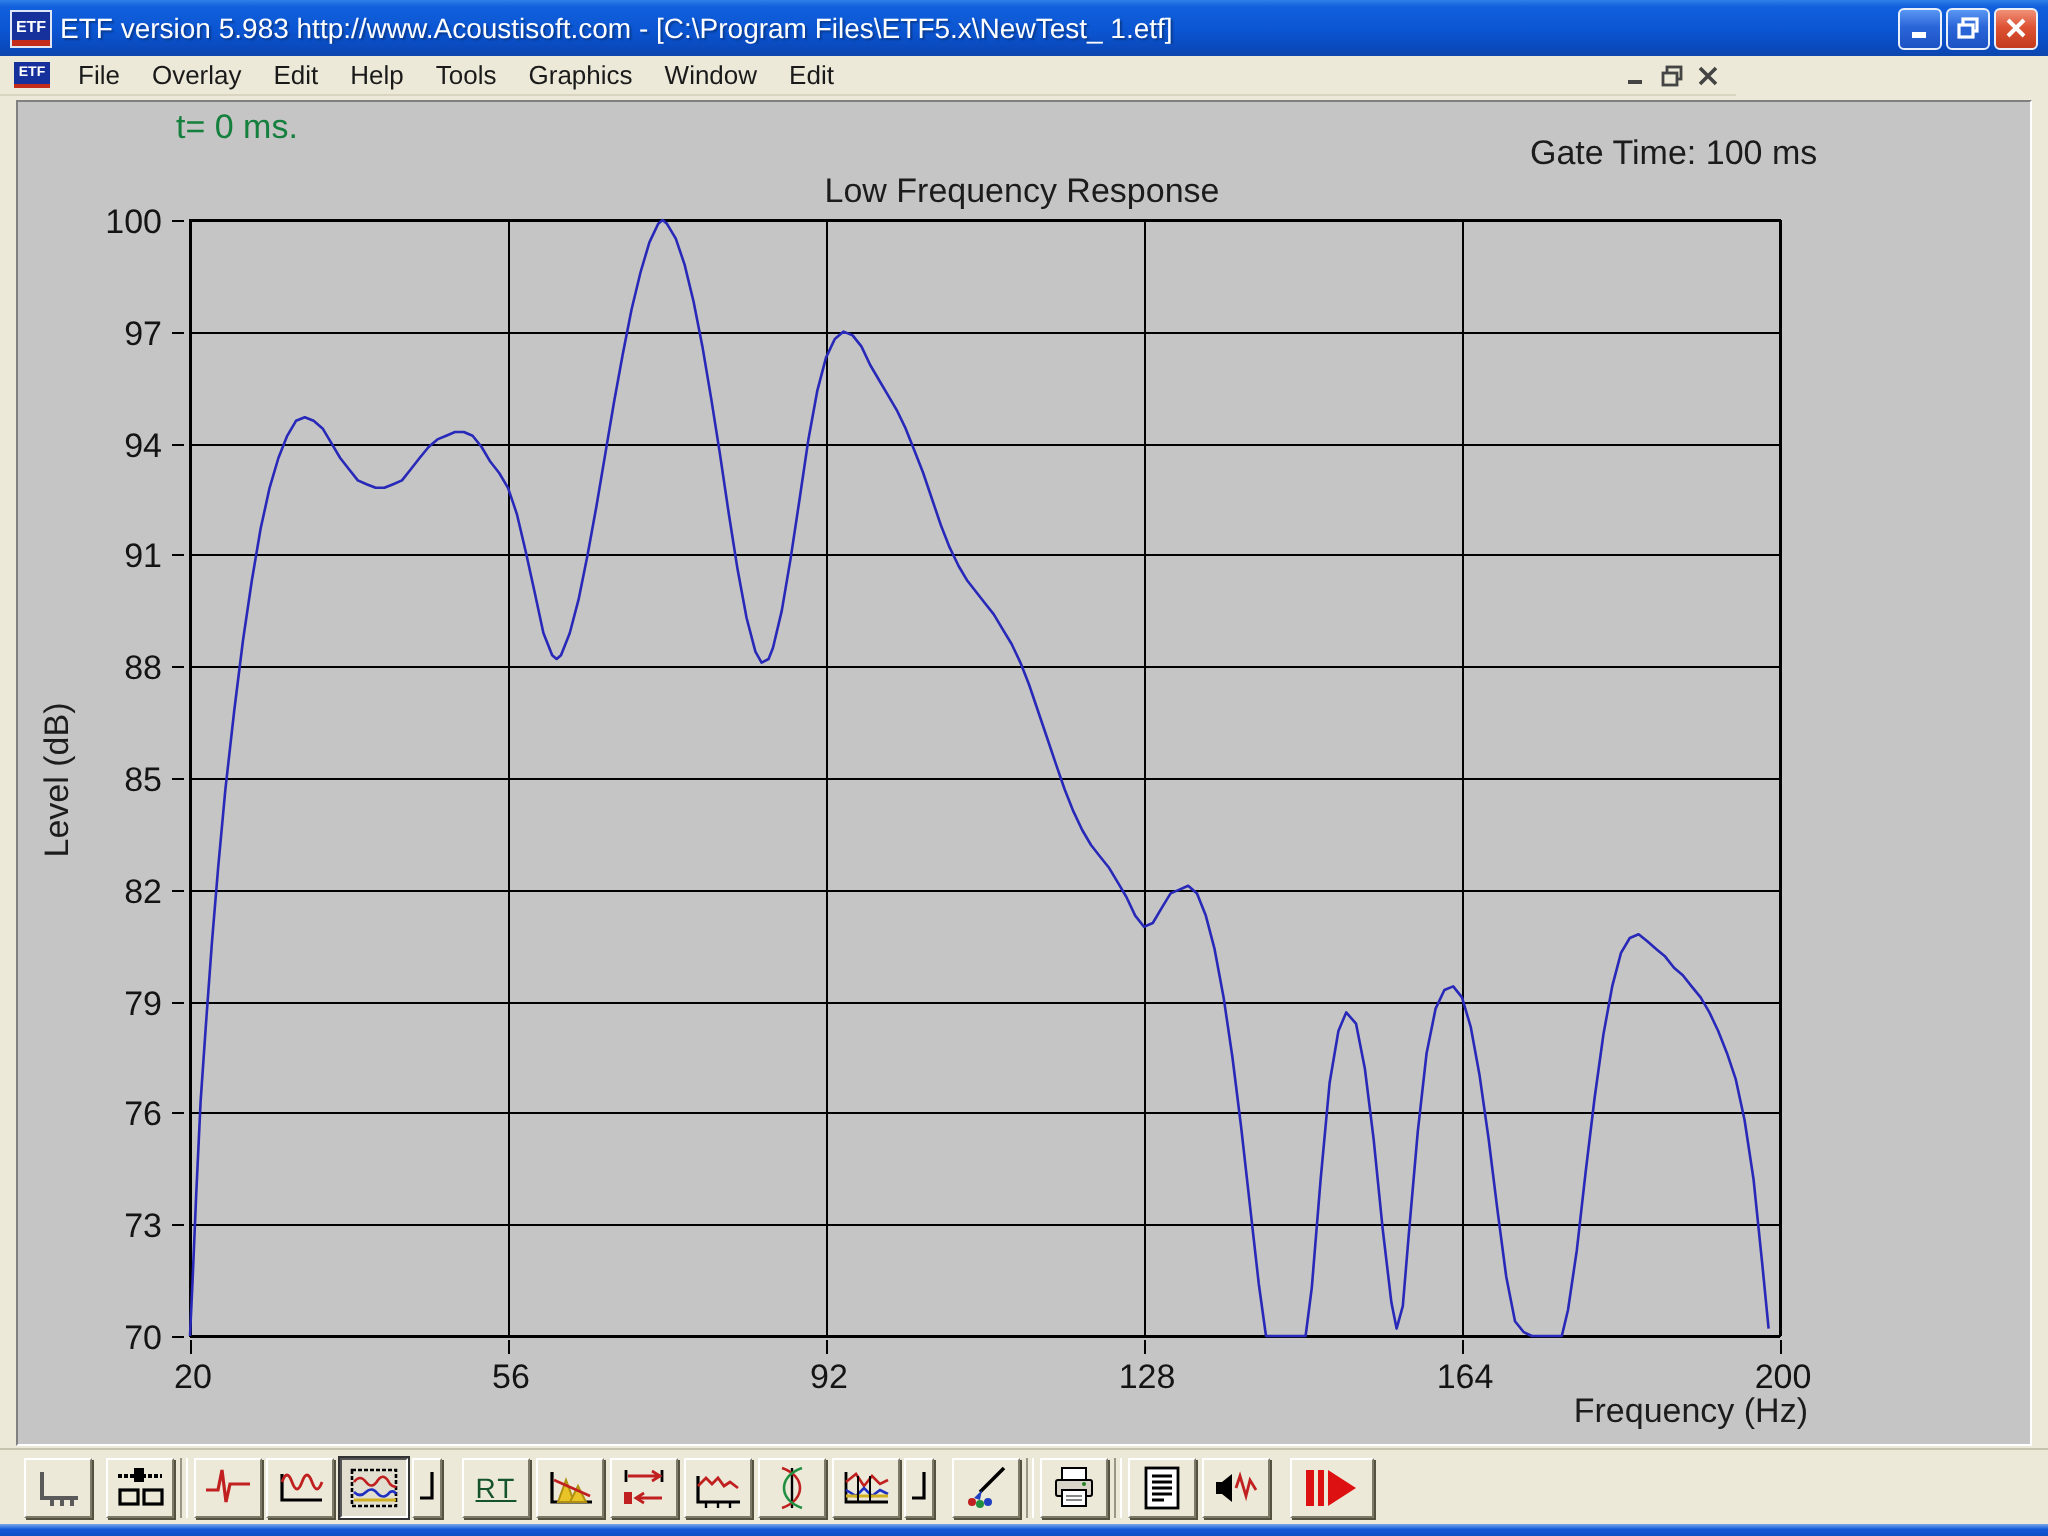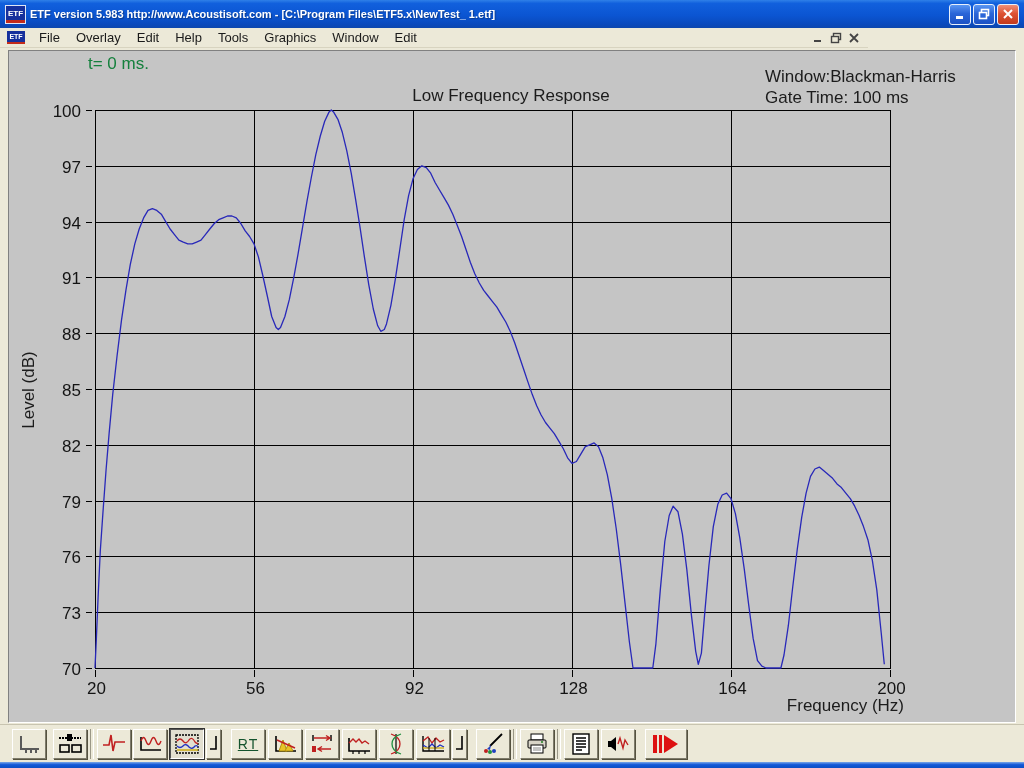--- a/index.html
+++ b/index.html
@@ -15,21 +15,21 @@
     background:linear-gradient(to bottom,#2f80e8 0%,#1160dd 12%,#0b55d2 55%,#0a49bb 88%,#0d47ad 100%);
     display:flex;align-items:center;color:#fff;
   }
   .titlebar .app-icon{
     width:19px;height:17px;margin:0 4px 0 5px;flex:0 0 auto;
     background:#16309c;border:1px solid #dfe6f5;
     color:#fff;font-size:8px;font-weight:bold;line-height:15px;text-align:center;
     box-shadow:inset 0 -3px 0 #c32b1a;
   }
   .title-text{
-    font-size:11px;font-weight:bold;white-space:nowrap;overflow:hidden;
+    font-size:14px;font-weight:normal;white-space:nowrap;overflow:hidden;
     text-shadow:1px 1px 1px #0a3a8c;flex:1 1 auto;
   }
   .win-btns{display:flex;gap:2px;margin-right:5px;flex:0 0 auto;}
   .win-btn{
     width:22px;height:21px;border-radius:3px;border:1px solid #e8f0fb;
     background:linear-gradient(to bottom,#5a96f2,#2a65d8 45%,#1c52c4);
     display:flex;align-items:center;justify-content:center;padding:0;
   }
   .win-btn.close{background:linear-gradient(to bottom,#f09078,#dd5334 45%,#c33a1c);}
   
@@ -143,21 +143,20 @@
           <path d="M2 2 L10 10 M10 2 L2 10" stroke="#444" stroke-width="1.8"></path>
         </svg>
     </button>
   </div>
 </div>
 
 <div class="chart-panel"></div>
 
 <div class="overlay-label" id="time-label">t= 0 ms.</div>
 <div class="overlay-label" id="meas-info">
-  <div>Window:Blackman-Harris</div>
   <div>Gate Time: 100 ms</div>
 </div>
 <div class="overlay-label" id="chart-title">Low Frequency Response</div>
 <div class="overlay-label" id="xaxis-label">Frequency (Hz)</div>
 <div class="overlay-label" id="yaxis-label">Level (dB)</div>
 
 <svg id="plot-svg">
     <line class="grid" x1="95" y1="110.5" x2="890" y2="110.5"></line>
     <line class="tick" x1="86" y1="110.5" x2="92" y2="110.5"></line>
     <text class="ticklabel" x="81" y="116.5" text-anchor="end">100</text>

